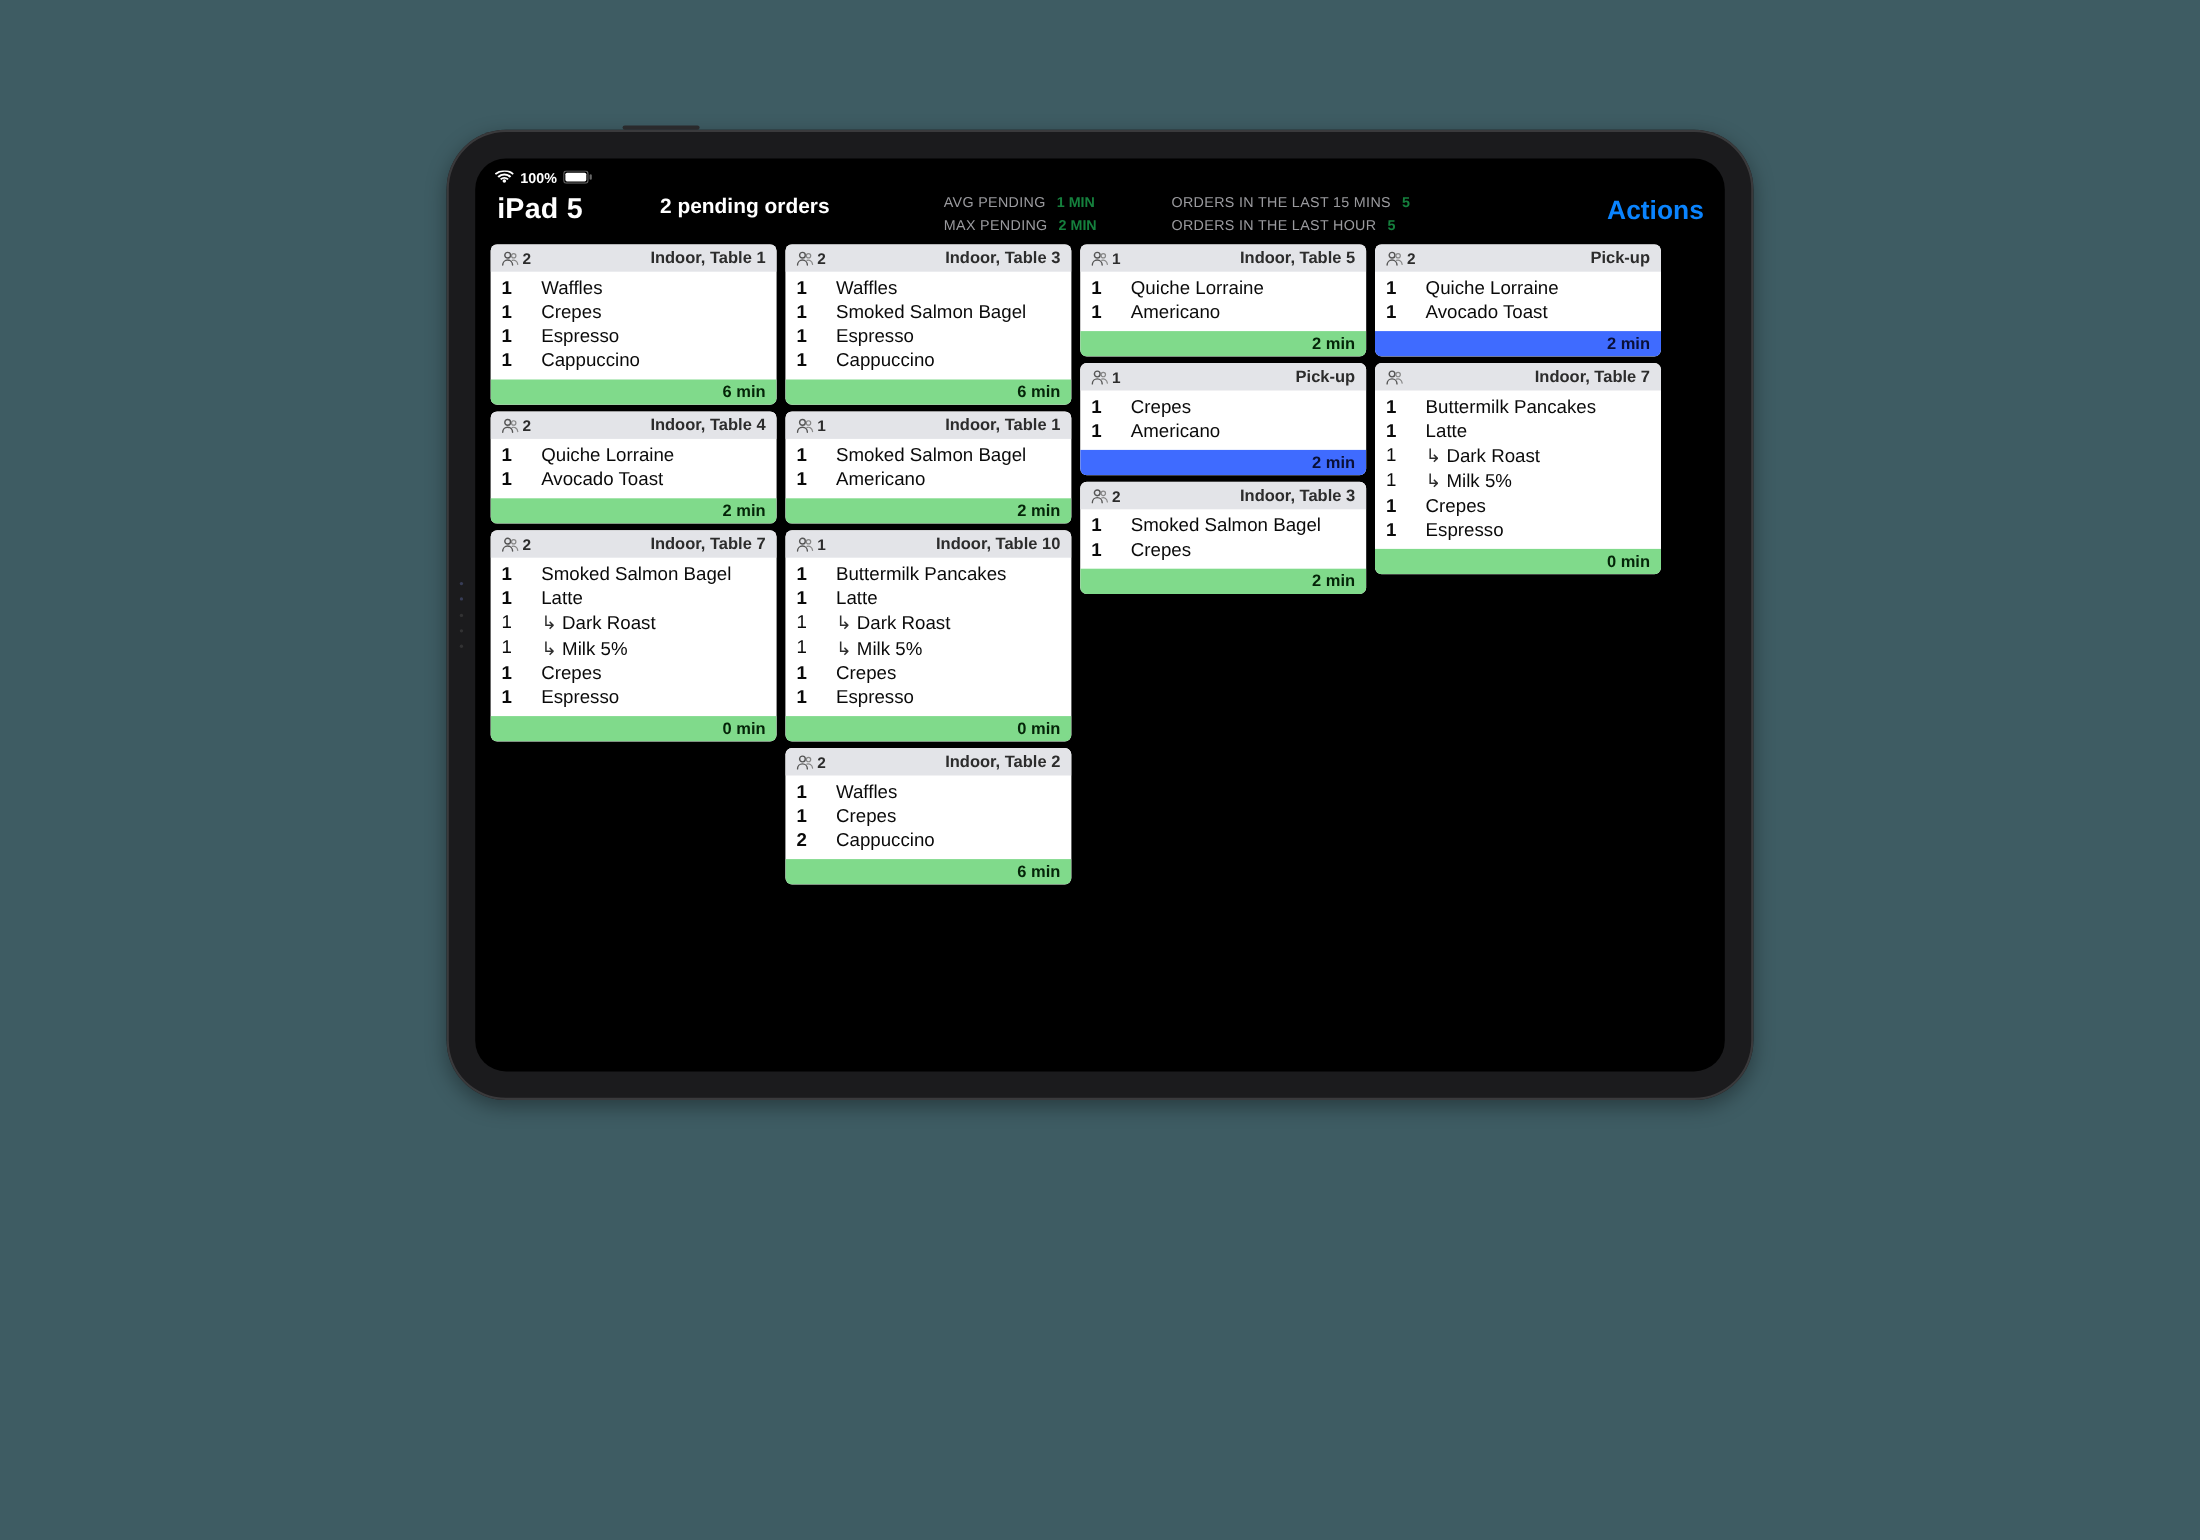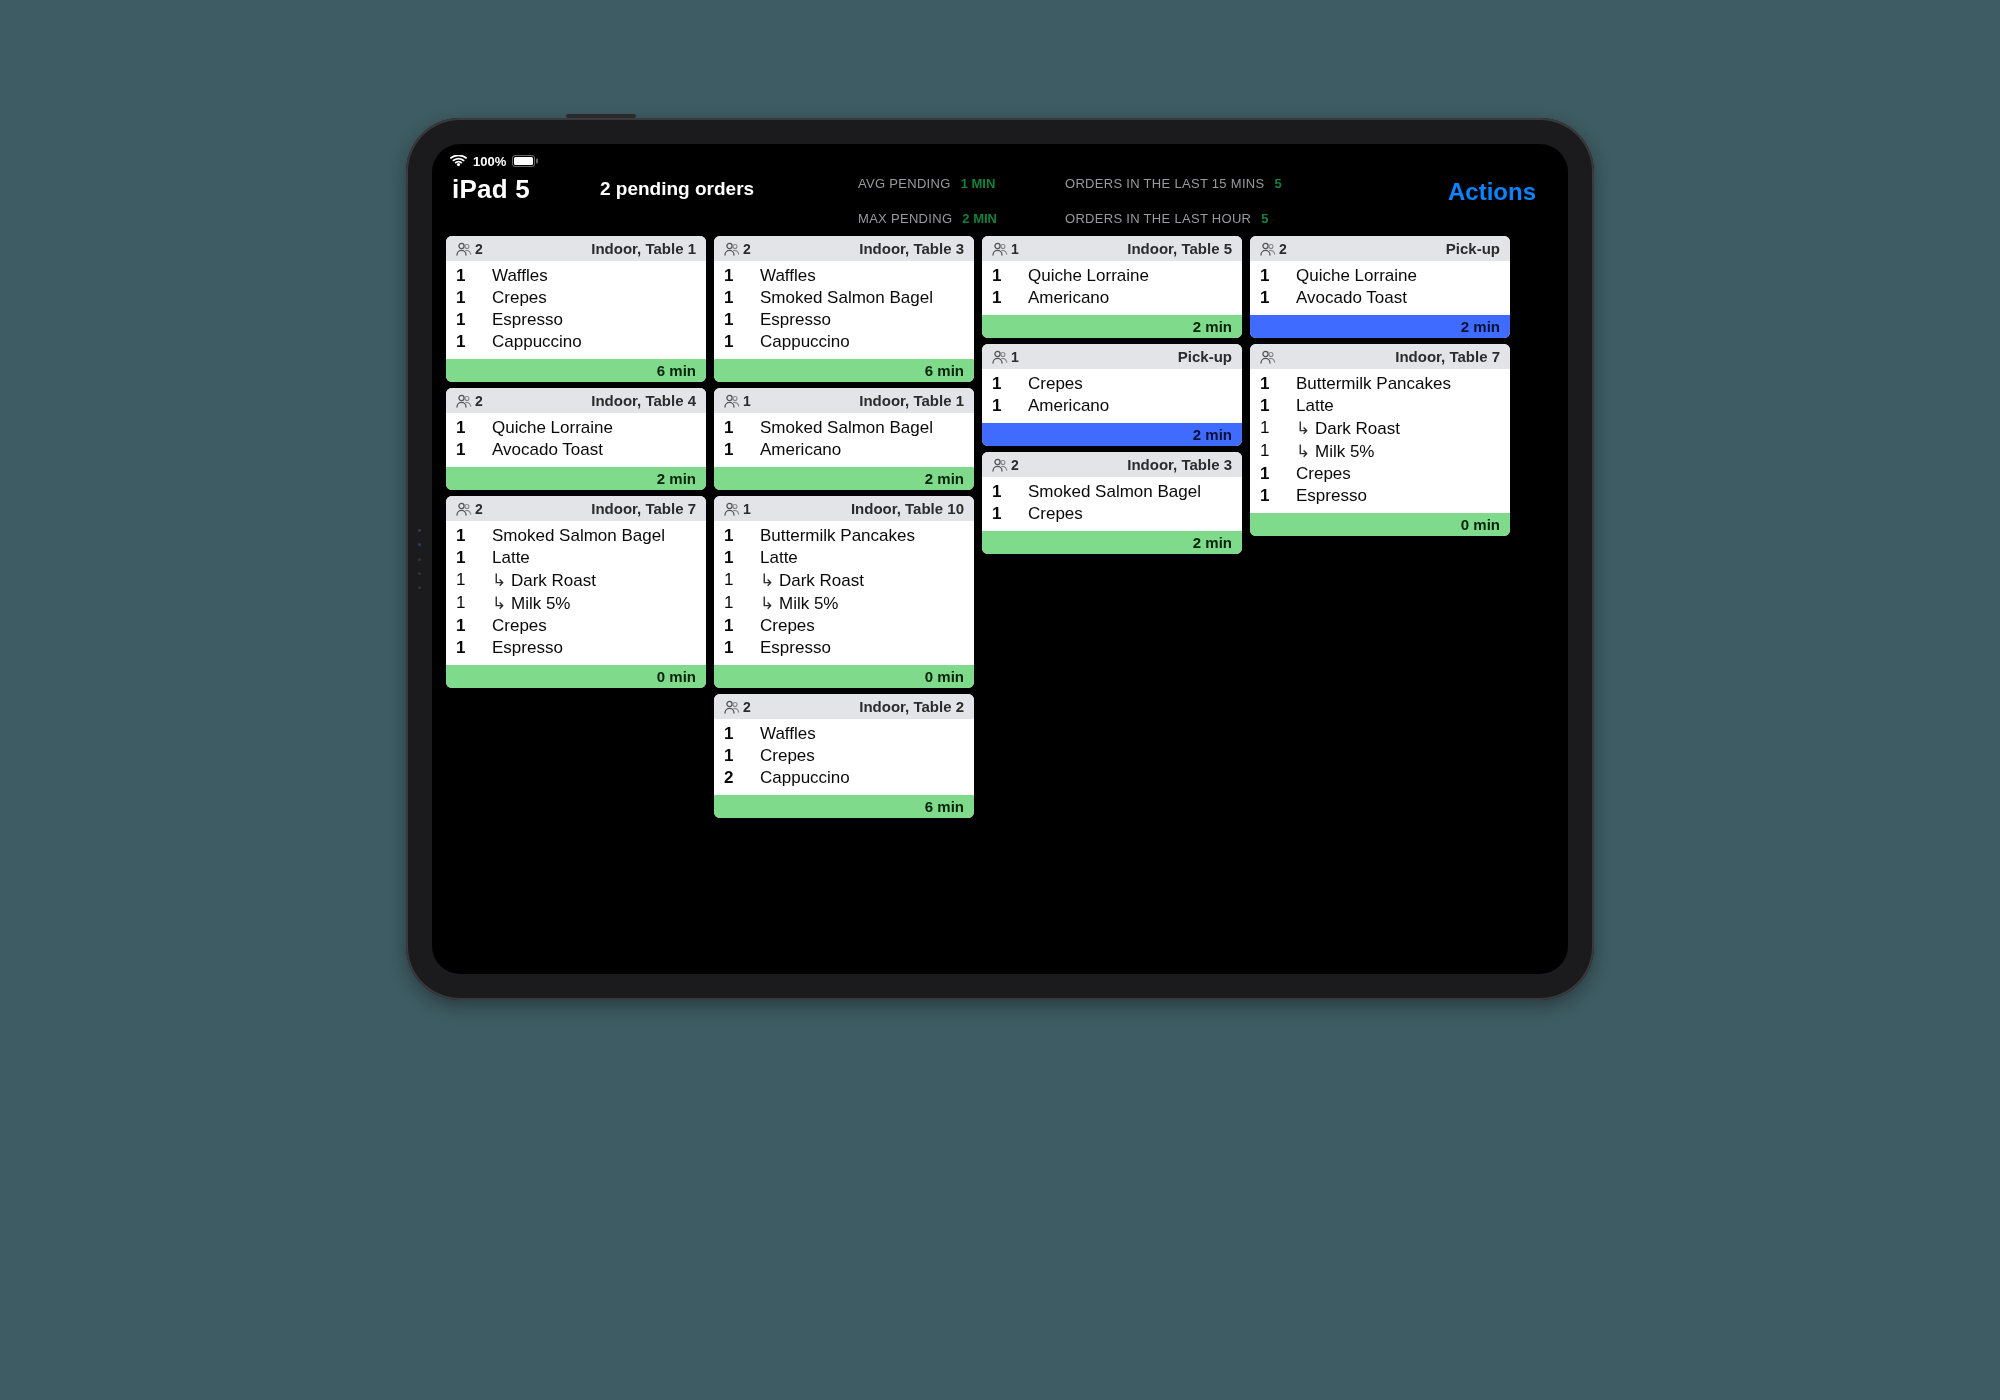--- a/index.html
+++ b/index.html
@@ -59,35 +59,35 @@
     display:flex;align-items:center;
     gap:6px;
     padding:6px 18px 0 18px;
     color:#fff;font-size:13px;font-weight:600;
   }
   .wifi-icon svg,.battery-icon svg{display:block;}
 
   
   .header{
     display:flex;align-items:flex-start;
-    padding:2px 32px 10px 20px;
+    padding:2px 19px 10px 20px;
     color:#fff;
     gap:28px;
   }
   .device-title{
     font-size:26px;font-weight:700;letter-spacing:.2px;
     min-width:120px;
   }
   .pending{
     font-size:19px;font-weight:700;
     margin-top:4px;
     min-width:230px;
   }
   .stats{
-    display:flex;flex-direction:column;gap:20px;
+    display:flex;flex-direction:column;gap:6px;
     margin-top:2px;
   }
   .stats .row{display:flex;gap:10px;font-size:13px;}
   .stats .label{color:var(--grey-label);letter-spacing:.3px;}
   .stats .val{color:#15803d;font-weight:700;}
   .actions-link{
     margin-left:auto;
     font-size:24px;font-weight:600;
     color:var(--ios-blue);
     margin-top:4px;

